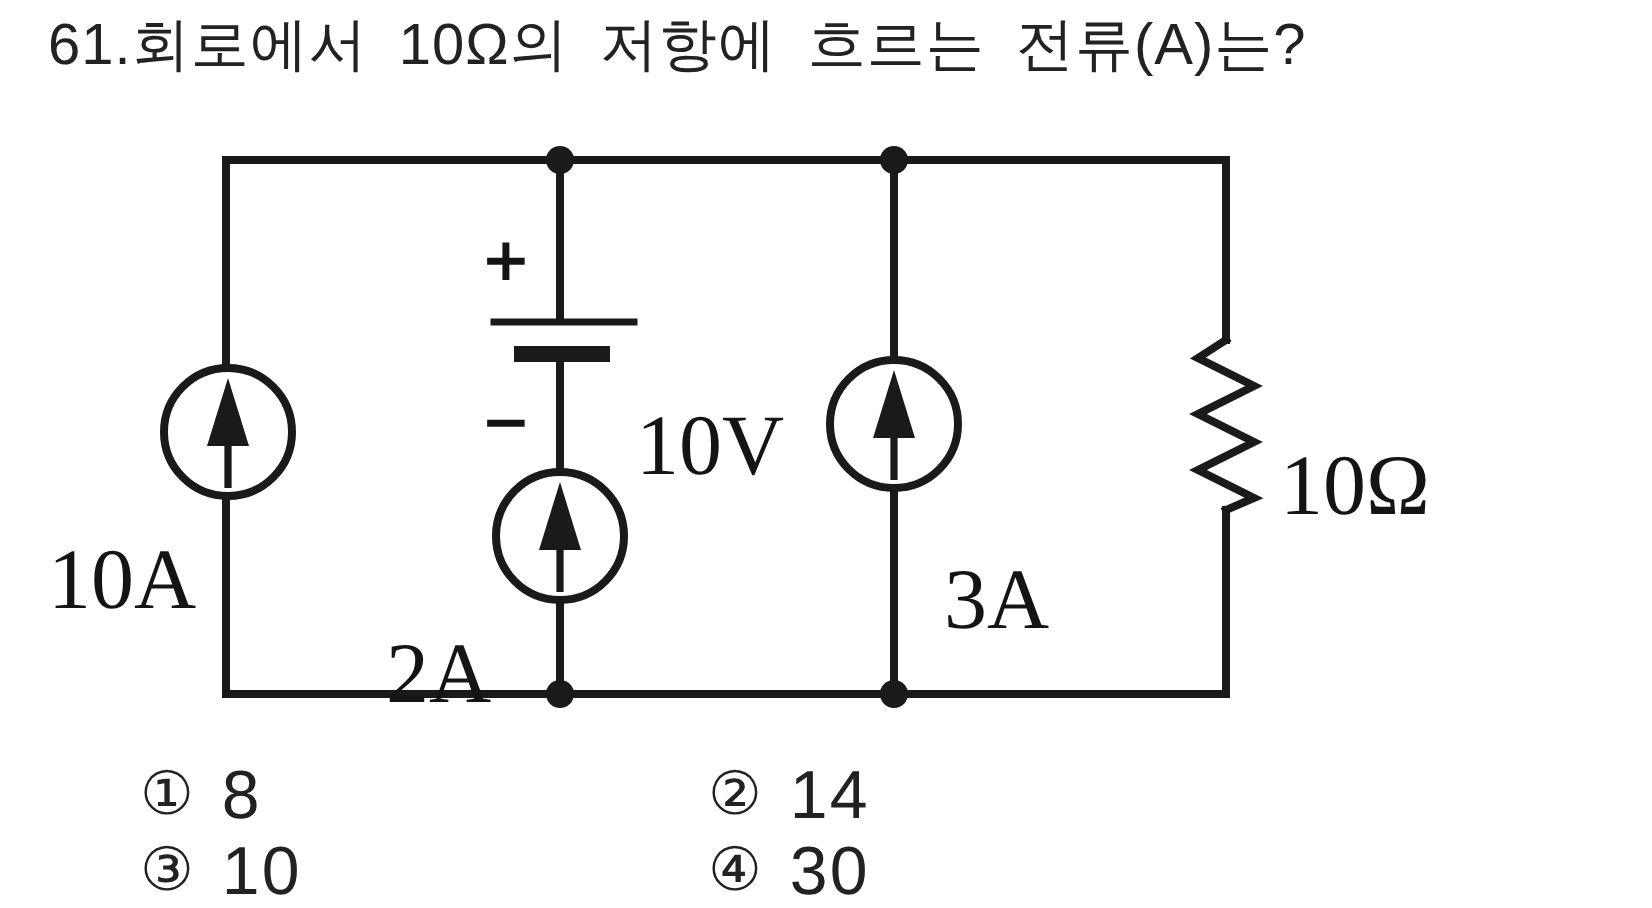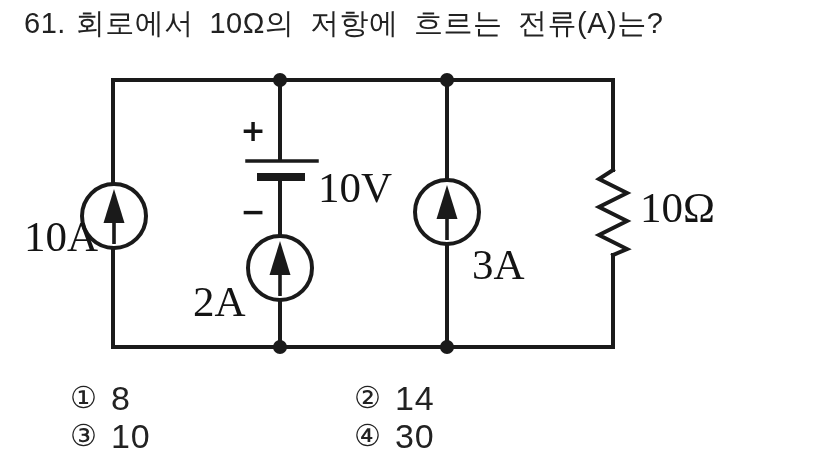--- a/index.html
+++ b/index.html
@@ -6,28 +6,28 @@
   body{
     width:826px;height:454px;position:relative;overflow:hidden;
     background:#ffffff;color:#1a1a1a;
     font-family:"Liberation Sans",sans-serif;
   }
   .title{
     position:absolute;left:24px;top:9px;
     font-size:29px;line-height:1;letter-spacing:.5px;word-spacing:7px;
     color:#222;white-space:nowrap;
   }
-  .title .qnum{margin-right:10px;}
+  .title .qnum{}
   svg{position:absolute;left:0;top:0;}
   .lbl{
     position:absolute;line-height:1;
     font-family:"Liberation Serif","DejaVu Serif",serif;
-    font-size:43px;color:#141414;white-space:nowrap;
+    font-size:43px;color:#141414;white-space:nowrap;margin-top:36px;
   }
-  .lbl-10a{left:24px;top:215px;}
+  .lbl-10a{left:24px;top:233px;}
   .lbl-10v{left:318px;top:166px;}
   .lbl-2a{left:193px;top:280px;}
   .lbl-3a{left:472px;top:243px;font-family:Liberation Serif, serif;}
   .lbl-10ohm{left:640px;top:186px;}
   .sign{
     position:absolute;width:26px;height:26px;
     display:flex;align-items:center;justify-content:center;
     font:700 30px "DejaVu Sans",sans-serif;color:#141414;
   }
   .sign-plus{left:240px;top:117px;}

